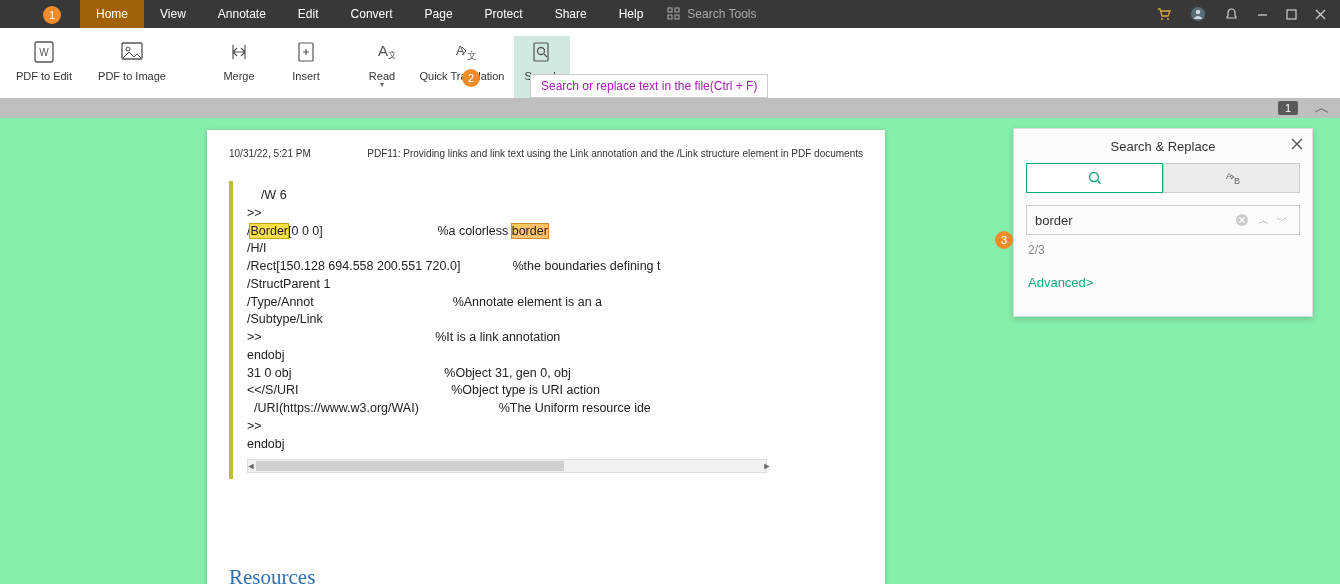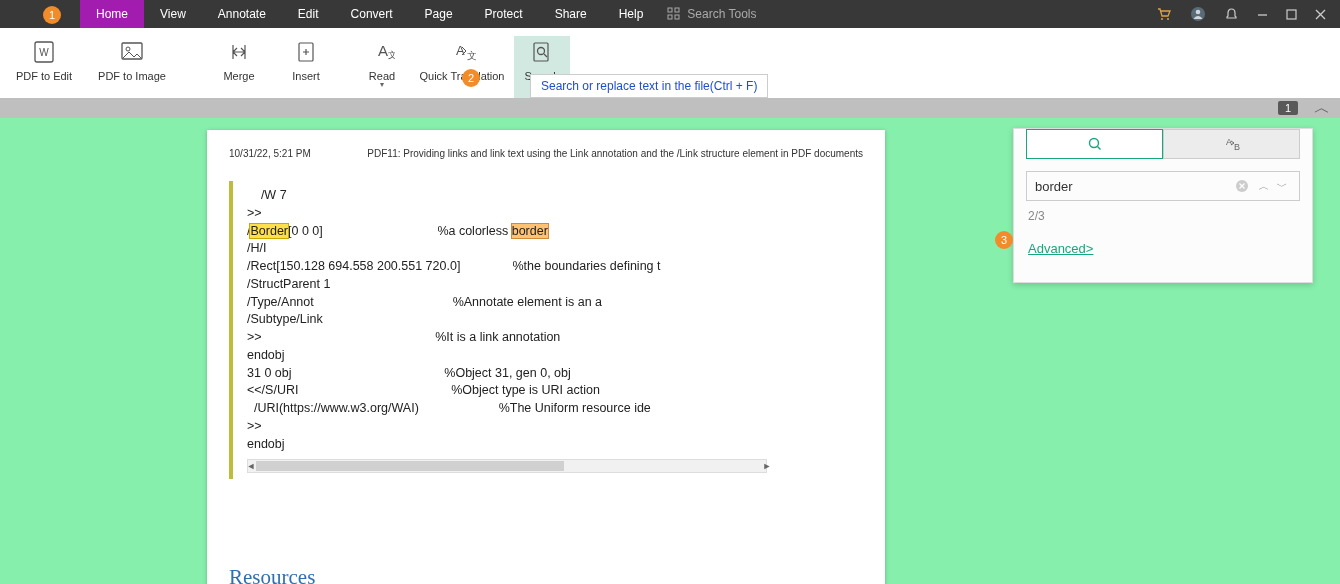--- a/index.html
+++ b/index.html
@@ -1,34 +1,34 @@
 <!DOCTYPE html>
 <html><head>
 <meta charset="utf-8">
 <style>
 *{margin:0;padding:0;box-sizing:border-box;font-family:'Segoe UI',Arial,sans-serif}
 body{width:1340px;height:584px;overflow:hidden;background:#bfbfbf;position:relative}
 .menubar{height:28px;background:#383838;display:flex;align-items:center;color:#fff;font-size:12px}
 .menu-item{padding:0 16px;height:28px;display:flex;align-items:center;cursor:pointer}
-.menu-item.active{background:#a21caf}
+.menu-item.active{background:#a16207}
 .search-tools{display:flex;align-items:center;color:#aaa;margin-left:8px;font-size:12px}
 .search-tools svg{margin-right:6px}
 .menubar-right{margin-left:auto;display:flex;align-items:center;gap:18px;padding-right:14px}
 .menubar-right .win-btn{color:#ccc}
 .toolbar{height:70px;background:#fff;display:flex;align-items:flex-start;padding-top:8px;position:relative}
 .tool-btn{display:flex;flex-direction:column;align-items:center;justify-content:flex-start;width:78px;height:62px;font-size:11px;color:#333;cursor:pointer;position:relative}
 .tool-btn.wide{width:88px}
 .tool-btn .icon-wrap{height:32px;display:flex;align-items:center;justify-content:center}
 .tool-btn.highlighted{background:#d2e9e1}
 .tool-label{margin-top:2px}
 .caret-down{font-size:8px;color:#666;margin-top:-2px}
 .callout{position:absolute;left:43px;top:6px;width:18px;height:18px;border-radius:50%;background:#f28c2a;color:#fff;font-size:11px;display:flex;align-items:center;justify-content:center;z-index:5}
 .callout.c2{left:462px;top:41px}
 .callout.c3{left:995px;top:231px}
-.tooltip{position:absolute;left:530px;top:74px;background:#fff;border:1px solid #ccc;padding:4px 10px;font-size:12px;color:#1d4ed8;z-index:10}
+.tooltip{position:absolute;left:530px;top:74px;background:#fff;border:1px solid #ccc;padding:4px 10px;font-size:12px;color:#a21caf;z-index:10}
 .collapse-bar{position:absolute;top:98px;right:0;height:20px;display:flex;align-items:center;gap:6px}
 .page-badge{background:#595959;color:#fff;font-size:11px;padding:1px 7px;border-radius:2px}
 .doc-area{position:absolute;top:118px;left:0;right:0;bottom:0;background:#86efac;overflow:hidden}
 .page{position:absolute;left:207px;top:12px;width:678px;background:#fff;box-shadow:0 1px 4px rgba(0,0,0,.25);padding:18px 22px 40px}
 .page-header{display:flex;justify-content:space-between;font-size:10px;color:#333;margin-bottom:22px}
 .code-block{border-left:4px solid #bdbd3a;padding:6px 0 6px 14px;font-family:Consolas,monospace;font-size:12.5px;line-height:1.42;color:#222;position:relative;overflow:hidden;width:544px}
 .code-line{white-space:pre}
 .hl-yellow{background:#ffe04a;outline:1px solid #c9a800}
 .hl-orange{background:#ffc271;outline:1px solid #cf8b3a}
 .hscroll{margin-top:6px;height:14px;width:520px;background:#f1f1f1;border:1px solid #ddd;position:relative}
@@ -42,21 +42,21 @@
 .panel-header{display:flex;justify-content:center;align-items:center;height:34px;font-size:13px;color:#333;position:relative}
 .panel-close{position:absolute;right:8px;top:8px;color:#555;cursor:pointer}
 .tab-row{display:flex;padding:0 12px;gap:0}
 .tab{flex:1;height:30px;display:flex;align-items:center;justify-content:center;border:1px solid #ccc;background:#ececec;cursor:pointer}
 .tab.active{background:#fff;border-color:#17a77f}
 .search-field{margin:12px 12px 0;height:30px;border:1px solid #ccc;display:flex;align-items:center;padding:0 8px;position:relative}
 .search-field input{border:none;outline:none;flex:1;font-size:13px;color:#333;background:transparent}
 .search-field .clear{color:#bbb;cursor:pointer;margin-right:6px}
 .search-field .nav-btn{width:18px;text-align:center;color:#999;cursor:pointer;font-size:11px}
 .count{font-size:12px;color:#888;margin:8px 0 0 14px}
-.advanced{color:#17a77f;font-size:13px;margin:18px 0 12px 14px;text-decoration:underline;cursor:pointer;display:inline-block}
+.advanced{color:#17a77f;font-size:13px;margin:18px 0 12px 14px;cursor:pointer;display:inline-block}
 svg{display:block}
 </style>
 </head>
 <body>
 
 <div class="menubar">
   <div class="callout">1</div>
   <div style="width:80px"></div>
   <div class="menu-item active">Home</div>
   <div class="menu-item">View</div>
@@ -193,21 +193,21 @@
   <span style="color:#555;padding:0 10px">︿</span>
 </div>
 
 <div class="doc-area">
   <div class="page">
     <div class="page-header">
       <span>10/31/22, 5:21 PM</span>
       <span style="margin-left:28px">PDF11: Providing links and link text using the Link annotation and the /Link structure element in PDF documents</span>
     </div>
     <div class="code-block">
-      <div class="code-line">    /W 7</div>
+      <div class="code-line">    /W 6</div>
       <div class="code-line">&gt;&gt;</div>
       <div class="code-line"><span>/</span><span class="hl-yellow">Border</span><span>[0 0 0]</span><span>                                 </span><span>%a colorless </span><span class="hl-orange">border</span></div>
       <div class="code-line">/H/I</div>
       <div class="code-line">/Rect[150.128 694.558 200.551 720.0]               %the boundaries defining t</div>
       <div class="code-line">/StructParent 1</div>
       <div class="code-line">/Type/Annot                                        %Annotate element is an a</div>
       <div class="code-line">/Subtype/Link</div>
       <div class="code-line">&gt;&gt;                                                  %It is a link annotation</div>
       <div class="code-line">endobj</div>
       <div class="code-line">31 0 obj                                            %Object 31, gen 0, obj</div>
@@ -220,20 +220,28 @@
         <div class="thumb"></div>
         <span class="arrow r">►</span>
       </div>
     </div>
     <h2 class="resources-h">Resources</h2>
     <p class="resources-p">Resources are for information purposes only, no endorsement implied.</p>
   </div>
 </div>
 
 <div class="panel">
+  <div class="panel-header">
+    <span>Search &amp; Replace</span>
+    <span class="panel-close">
+        <svg width="14" height="14">
+          <path d="M2 2l10 10M12 2L2 12" stroke="#555" stroke-width="1.4"></path>
+        </svg>
+      </span>
+  </div>
   <div class="tab-row">
     <div class="tab active">
       <svg width="16" height="16">
           <circle cx="7" cy="7" r="4.5" fill="none" stroke="#17a77f" stroke-width="1.4"></circle>
           <path d="M10.5 10.5l3 3" stroke="#17a77f" stroke-width="1.4"></path>
         </svg>
     </div>
     <div class="tab">
       <svg width="20" height="16">
           <text x="4" y="9" font-size="9" fill="#666">A</text>

